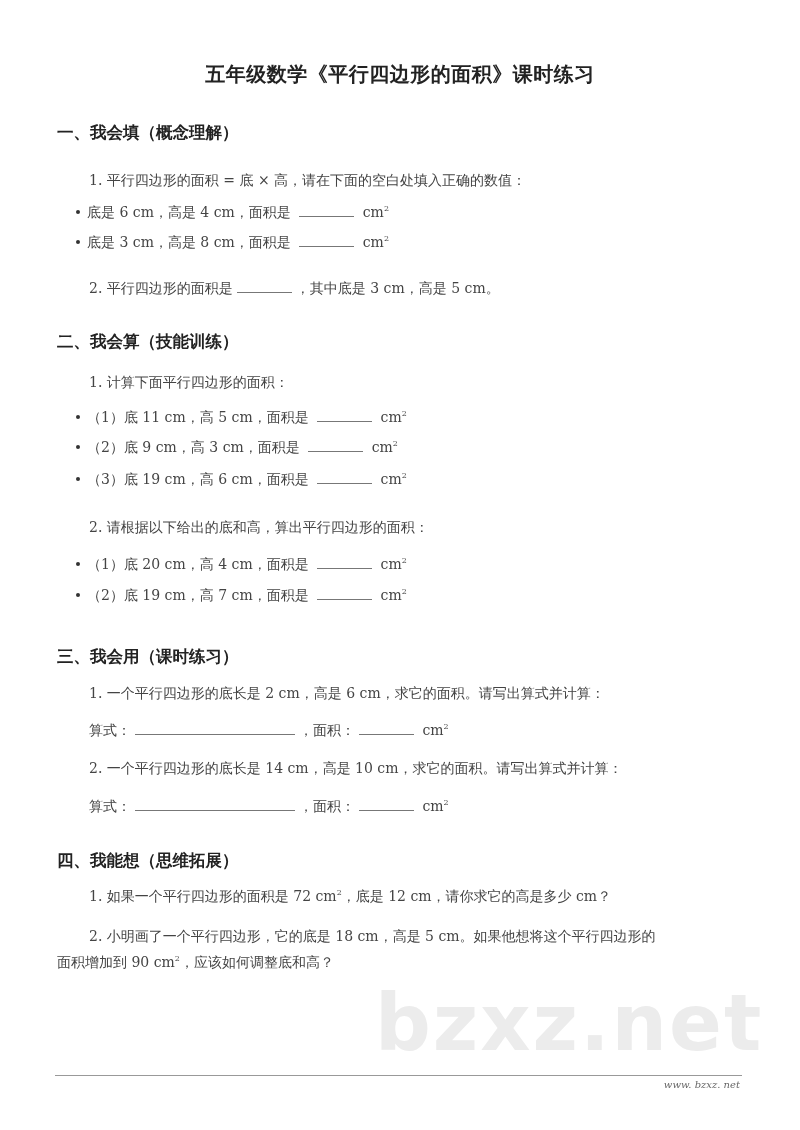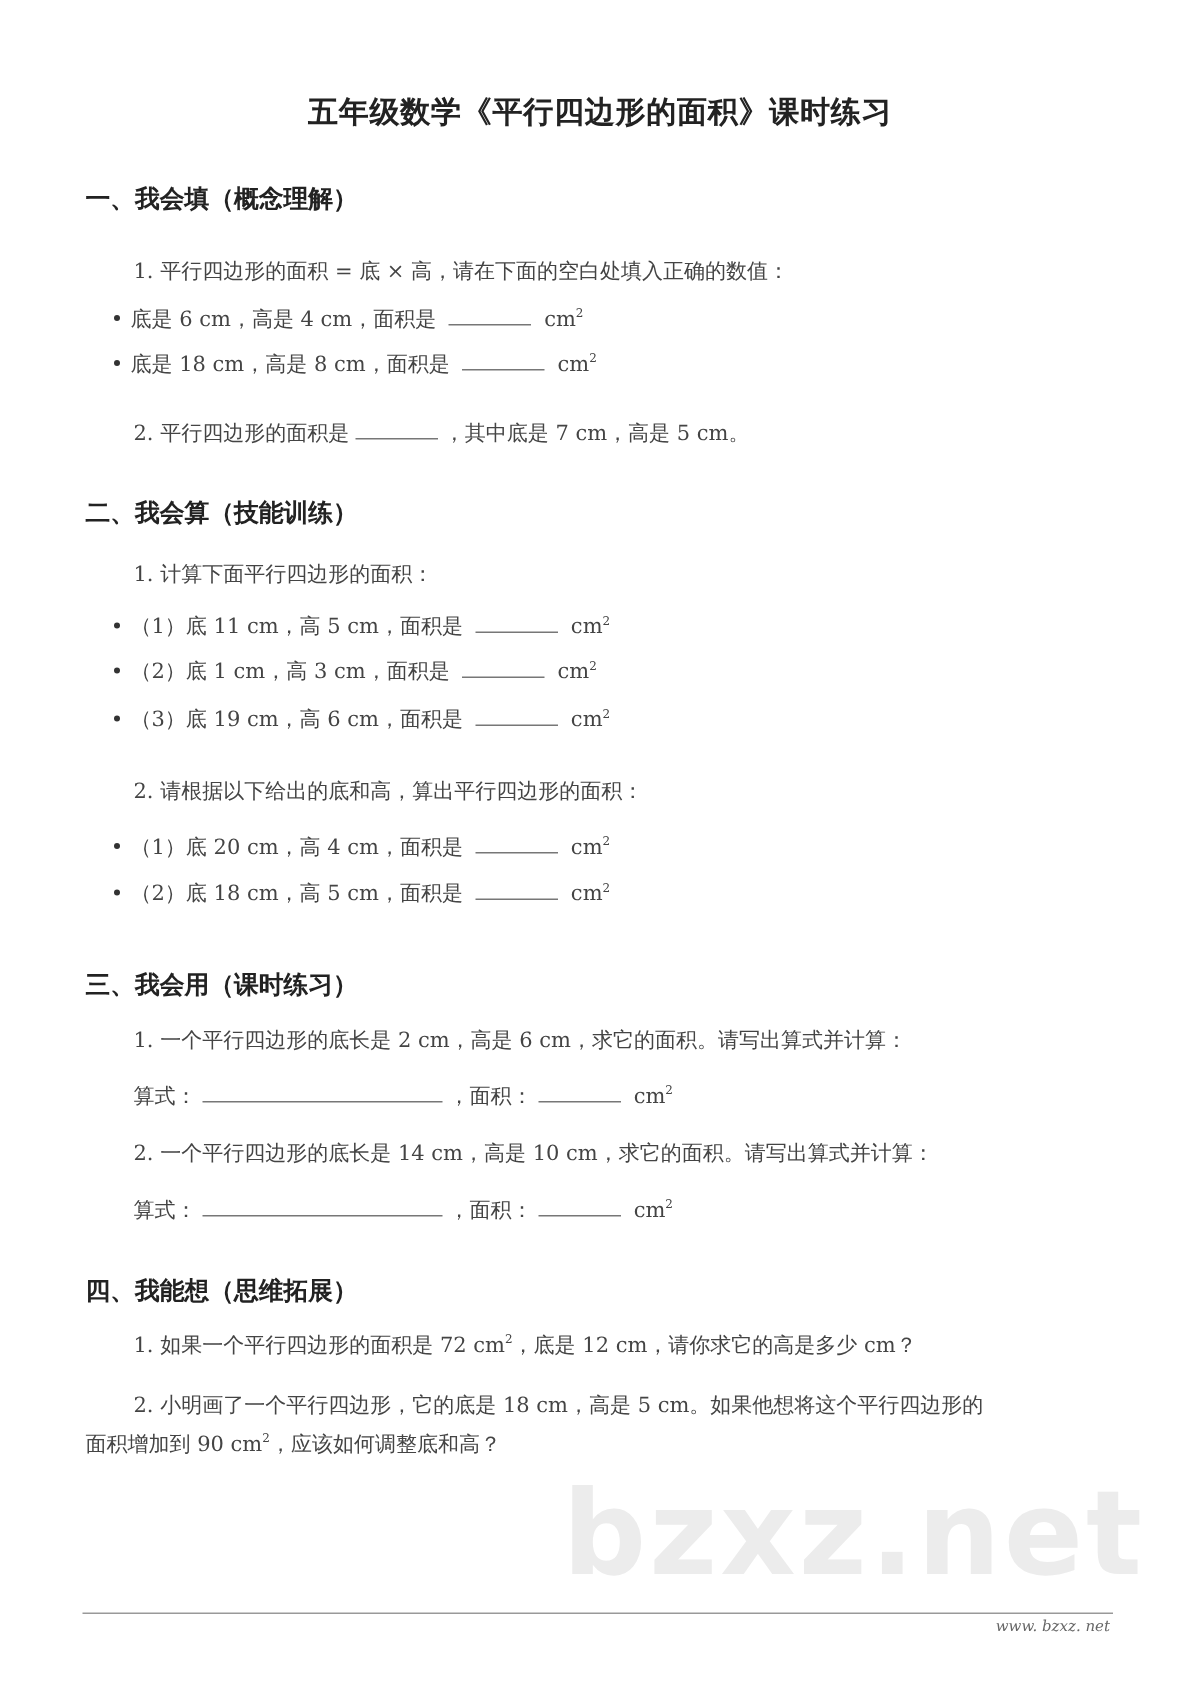--- a/index.html
+++ b/index.html
@@ -26,53 +26,53 @@
 <div class="abs title">五年级数学《平行四边形的面积》课时练习</div>
 
 <div class="abs h" style="top:122px">一、我会填（概念理解）</div>
 <div class="abs q" style="top:172px">1. 平行四边形的面积 = 底 × 高，请在下面的空白处填入正确的数值：</div>
 <div class="abs b" style="top:204px">
   <span class="dot"></span><span>底是 6 cm，高是 4 cm，面积是</span>
   <span class="blank w55"></span>
   <span>cm</span><sup>2</sup>
 </div>
 <div class="abs b" style="top:234px">
-  <span class="dot"></span><span>底是 18 cm，高是 8 cm，面积是</span>
+  <span class="dot"></span><span>底是 3 cm，高是 8 cm，面积是</span>
   <span class="blank w55"></span>
   <span>cm</span><sup>2</sup>
 </div>
 <div class="abs q" style="top:280px">
-  <span>2. 平行四边形的面积是</span><span class="blank w55"></span><span>，其中底是 7 cm，高是 5 cm。</span>
+  <span>2. 平行四边形的面积是</span><span class="blank w55"></span><span>，其中底是 3 cm，高是 5 cm。</span>
 </div>
 
 <div class="abs h" style="top:331px">二、我会算（技能训练）</div>
 <div class="abs q" style="top:374px">1. 计算下面平行四边形的面积：</div>
 <div class="abs b" style="top:409px">
   <span class="dot"></span><span>（1）底 11 cm，高 5 cm，面积是</span>
   <span class="blank w55"></span>
   <span>cm</span><sup>2</sup>
 </div>
 <div class="abs b" style="top:439px">
-  <span class="dot"></span><span>（2）底 1 cm，高 3 cm，面积是</span>
+  <span class="dot"></span><span>（2）底 9 cm，高 3 cm，面积是</span>
   <span class="blank w55"></span>
   <span>cm</span><sup>2</sup>
 </div>
 <div class="abs b" style="top:471px">
   <span class="dot"></span><span>（3）底 19 cm，高 6 cm，面积是</span>
   <span class="blank w55"></span>
   <span>cm</span><sup>2</sup>
 </div>
 <div class="abs q" style="top:519px">2. 请根据以下给出的底和高，算出平行四边形的面积：</div>
 <div class="abs b" style="top:556px">
   <span class="dot"></span><span>（1）底 20 cm，高 4 cm，面积是</span>
   <span class="blank w55"></span>
   <span>cm</span><sup>2</sup>
 </div>
 <div class="abs b" style="top:587px">
-  <span class="dot"></span><span>（2）底 18 cm，高 5 cm，面积是</span>
+  <span class="dot"></span><span>（2）底 19 cm，高 7 cm，面积是</span>
   <span class="blank w55"></span>
   <span>cm</span><sup>2</sup>
 </div>
 
 <div class="abs h" style="top:646px">三、我会用（课时练习）</div>
 <div class="abs q" style="top:685px">1. 一个平行四边形的底长是 2 cm，高是 6 cm，求它的面积。请写出算式并计算：</div>
 <div class="abs q" style="top:722px">
   <span>算式：</span><span class="blank w160"></span><span>，面积：</span><span class="blank w55"></span>
   <span>cm</span><sup>2</sup>
 </div>

